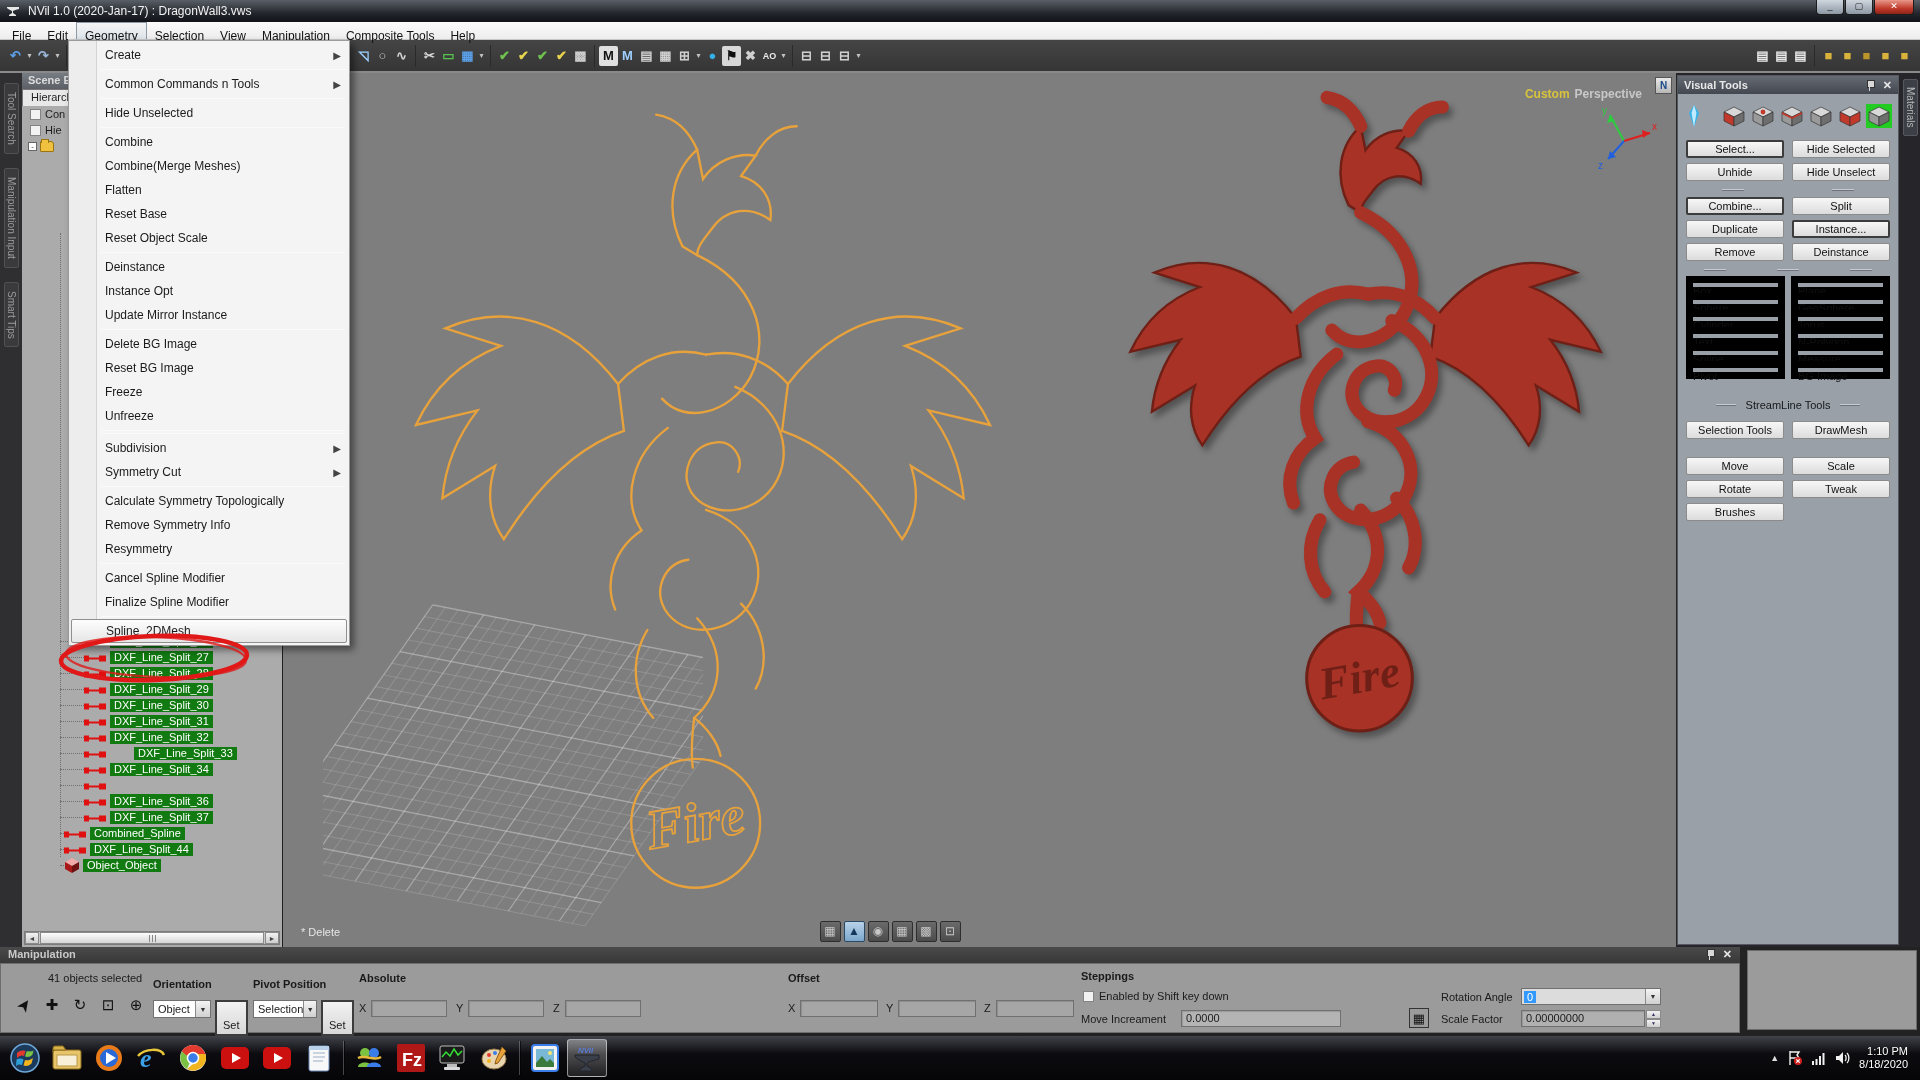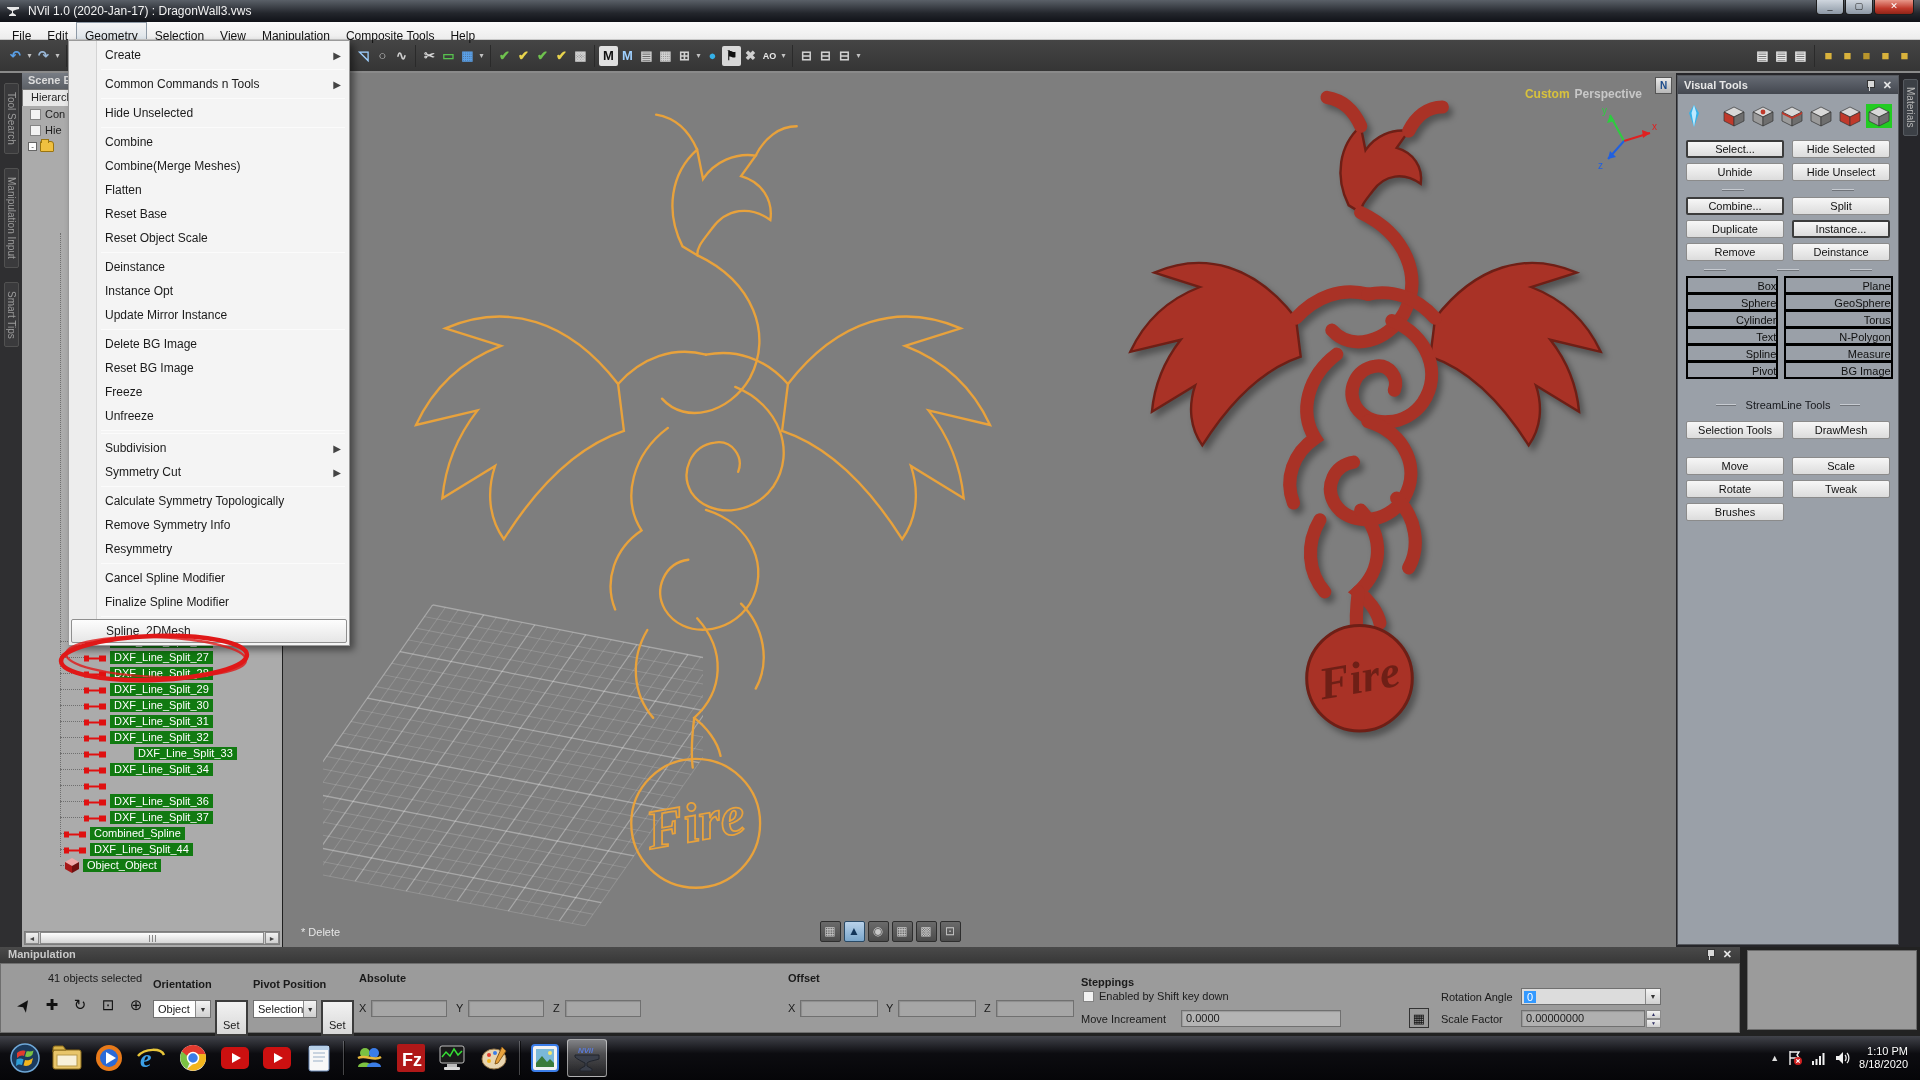--- a/index.html
+++ b/index.html
@@ -77,21 +77,21 @@
   .vt-cubes { display:flex; align-items:center; gap:4px; padding:10px 6px 8px 10px; }
   .vt-cubes .gap { flex:1; }
   .cube-wrap { width:26px; height:24px; display:flex; align-items:center; justify-content:center; }
   .cube-wrap.sel { background:#22cc22; }
   .vt-grid { display:grid; grid-template-columns:1fr 1fr; gap:5px 8px; padding:4px 8px; }
   .vt-btn { height:18px; background:linear-gradient(#f7f7f7,#dcdcdc); border:1px solid #8b8b8b; border-radius:2px; font-size:11px; color:#111; text-align:center; line-height:16px; white-space:nowrap; overflow:hidden; }
   .vt-btn.strong { border:2px solid #3c3c3c; line-height:14px; }
   .vt-dashes { display:flex; justify-content:space-around; padding:4px 0 2px; }
   .vt-dashes i { width:22px; height:2px; background:#c7cbd1; border-bottom:1px solid #70747a; }
   .vt-prims { display:grid; grid-template-columns:1fr 1fr; gap:0 6px; padding:4px 8px; }
-  .vt-cell { height:18px; border:2px solid #000000; margin-top:-1px; color:#101010; text-align:right; line-height:17px; font-size:11px;padding-left:48px; }
+  .vt-cell { height:18px; border:7px solid #000000; margin-top:-1px; color:#101010; text-align:left; line-height:17px; font-size:11px; }
   .vt-section { display:flex; align-items:center; justify-content:center; gap:10px; color:#16181c; font-size:11px; padding:16px 0 6px; }
   .vt-section i { width:20px; height:2px; background:#c7cbd1; border-bottom:1px solid #70747a; }
   .mat-strip { flex:1; display:flex; flex-direction:column; align-items:center; padding-top:6px; }
   .mat-tab { writing-mode:vertical-rl; font-size:10px; color:#b8b8b8; background:#3c4046; border:1px solid #565a60; padding:7px 1px; border-radius:2px; }
 
   
   .popup { position:absolute; left:68px; top:40px; width:282px; background:linear-gradient(90deg,#ededed 0,#ededed 27px,#d4d4d4 27px,#d4d4d4 28px,#f4f4f4 28px); border:1px solid #9a9a9a; box-shadow:4px 4px 7px rgba(0,0,0,0.45); z-index:50; padding:2px 0; font-size:12px; color:#1a1a1a; }
   .menu-item { height:24px; display:flex; align-items:center; padding-left:36px; padding-right:6px; position:relative; }
   .menu-item .sub { position:absolute; right:8px; font-size:10px; color:#444; }
   .menu-item.hl { background:linear-gradient(#fdfdfd,#e6e6e6); border:1px solid #8f8f8f; border-radius:2px; margin:0 2px; padding-left:34px; }
@@ -767,21 +767,21 @@
       <div class="m-abs m-field" style="left:564px;top:36px;width:76px;"></div>
 
       <div class="m-abs m-label-bold" style="left:787px;top:8px;">Offset</div>
       <div class="m-abs" style="left:787px;top:38px;">X</div>
       <div class="m-abs m-field" style="left:799px;top:36px;width:78px;"></div>
       <div class="m-abs" style="left:885px;top:38px;">Y</div>
       <div class="m-abs m-field" style="left:897px;top:36px;width:78px;"></div>
       <div class="m-abs" style="left:983px;top:38px;">Z</div>
       <div class="m-abs m-field" style="left:995px;top:36px;width:78px;"></div>
 
-      <div class="m-abs m-label-bold" style="left:1080px;top:6px;margin-top:6px;">Steppings</div>
+      <div class="m-abs m-label-bold" style="left:1080px;top:6px;">Steppings</div>
       <div class="m-abs" style="left:1082px;top:26px;display:flex;align-items:center;gap:5px;">
         <span class="chk"></span>
         <span>Enabled by Shift key down</span>
       </div>
       <div class="m-abs" style="left:1080px;top:49px;">Move Increament</div>
       <div class="m-abs m-field" style="left:1180px;top:46px;width:160px;background:#b4b4b4;padding:1px 4px;">0.0000</div>
       <div class="m-abs m-ico" style="left:1408px;top:44px;width:20px;height:20px;border:1px solid #333;font-size:13px;">▦</div>
 
       <div class="m-abs" style="left:1440px;top:27px;">Rotation Angle</div>
       <div class="m-abs m-dd" style="left:1520px;top:24px;width:140px;height:17px;background:#dcdcdc;">

